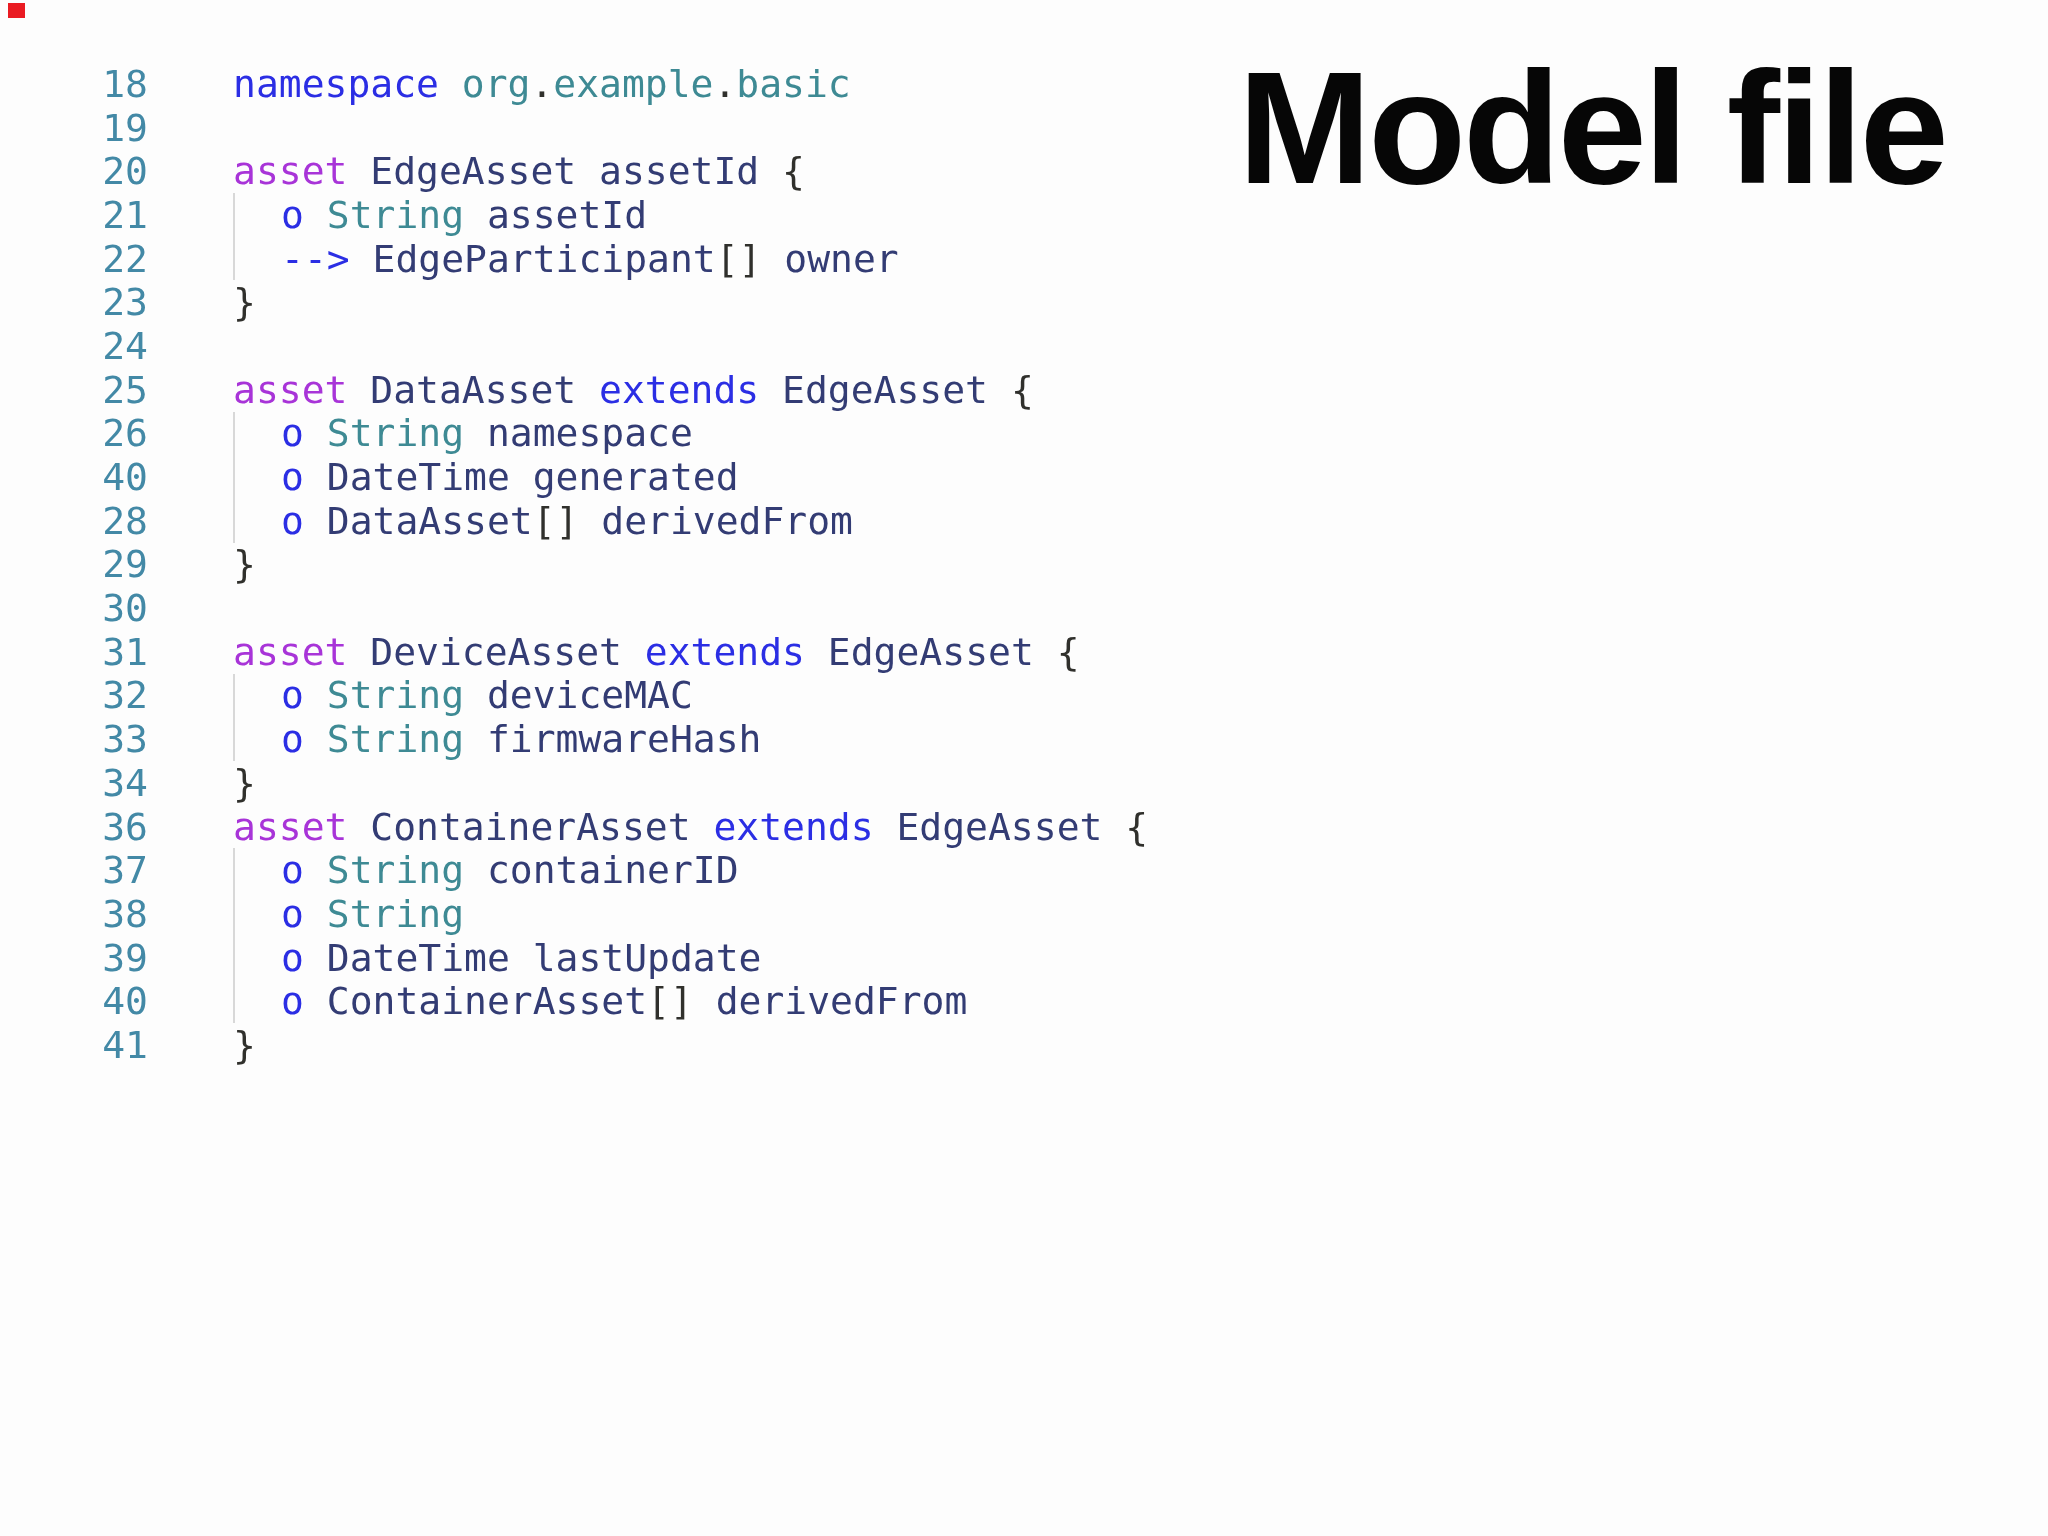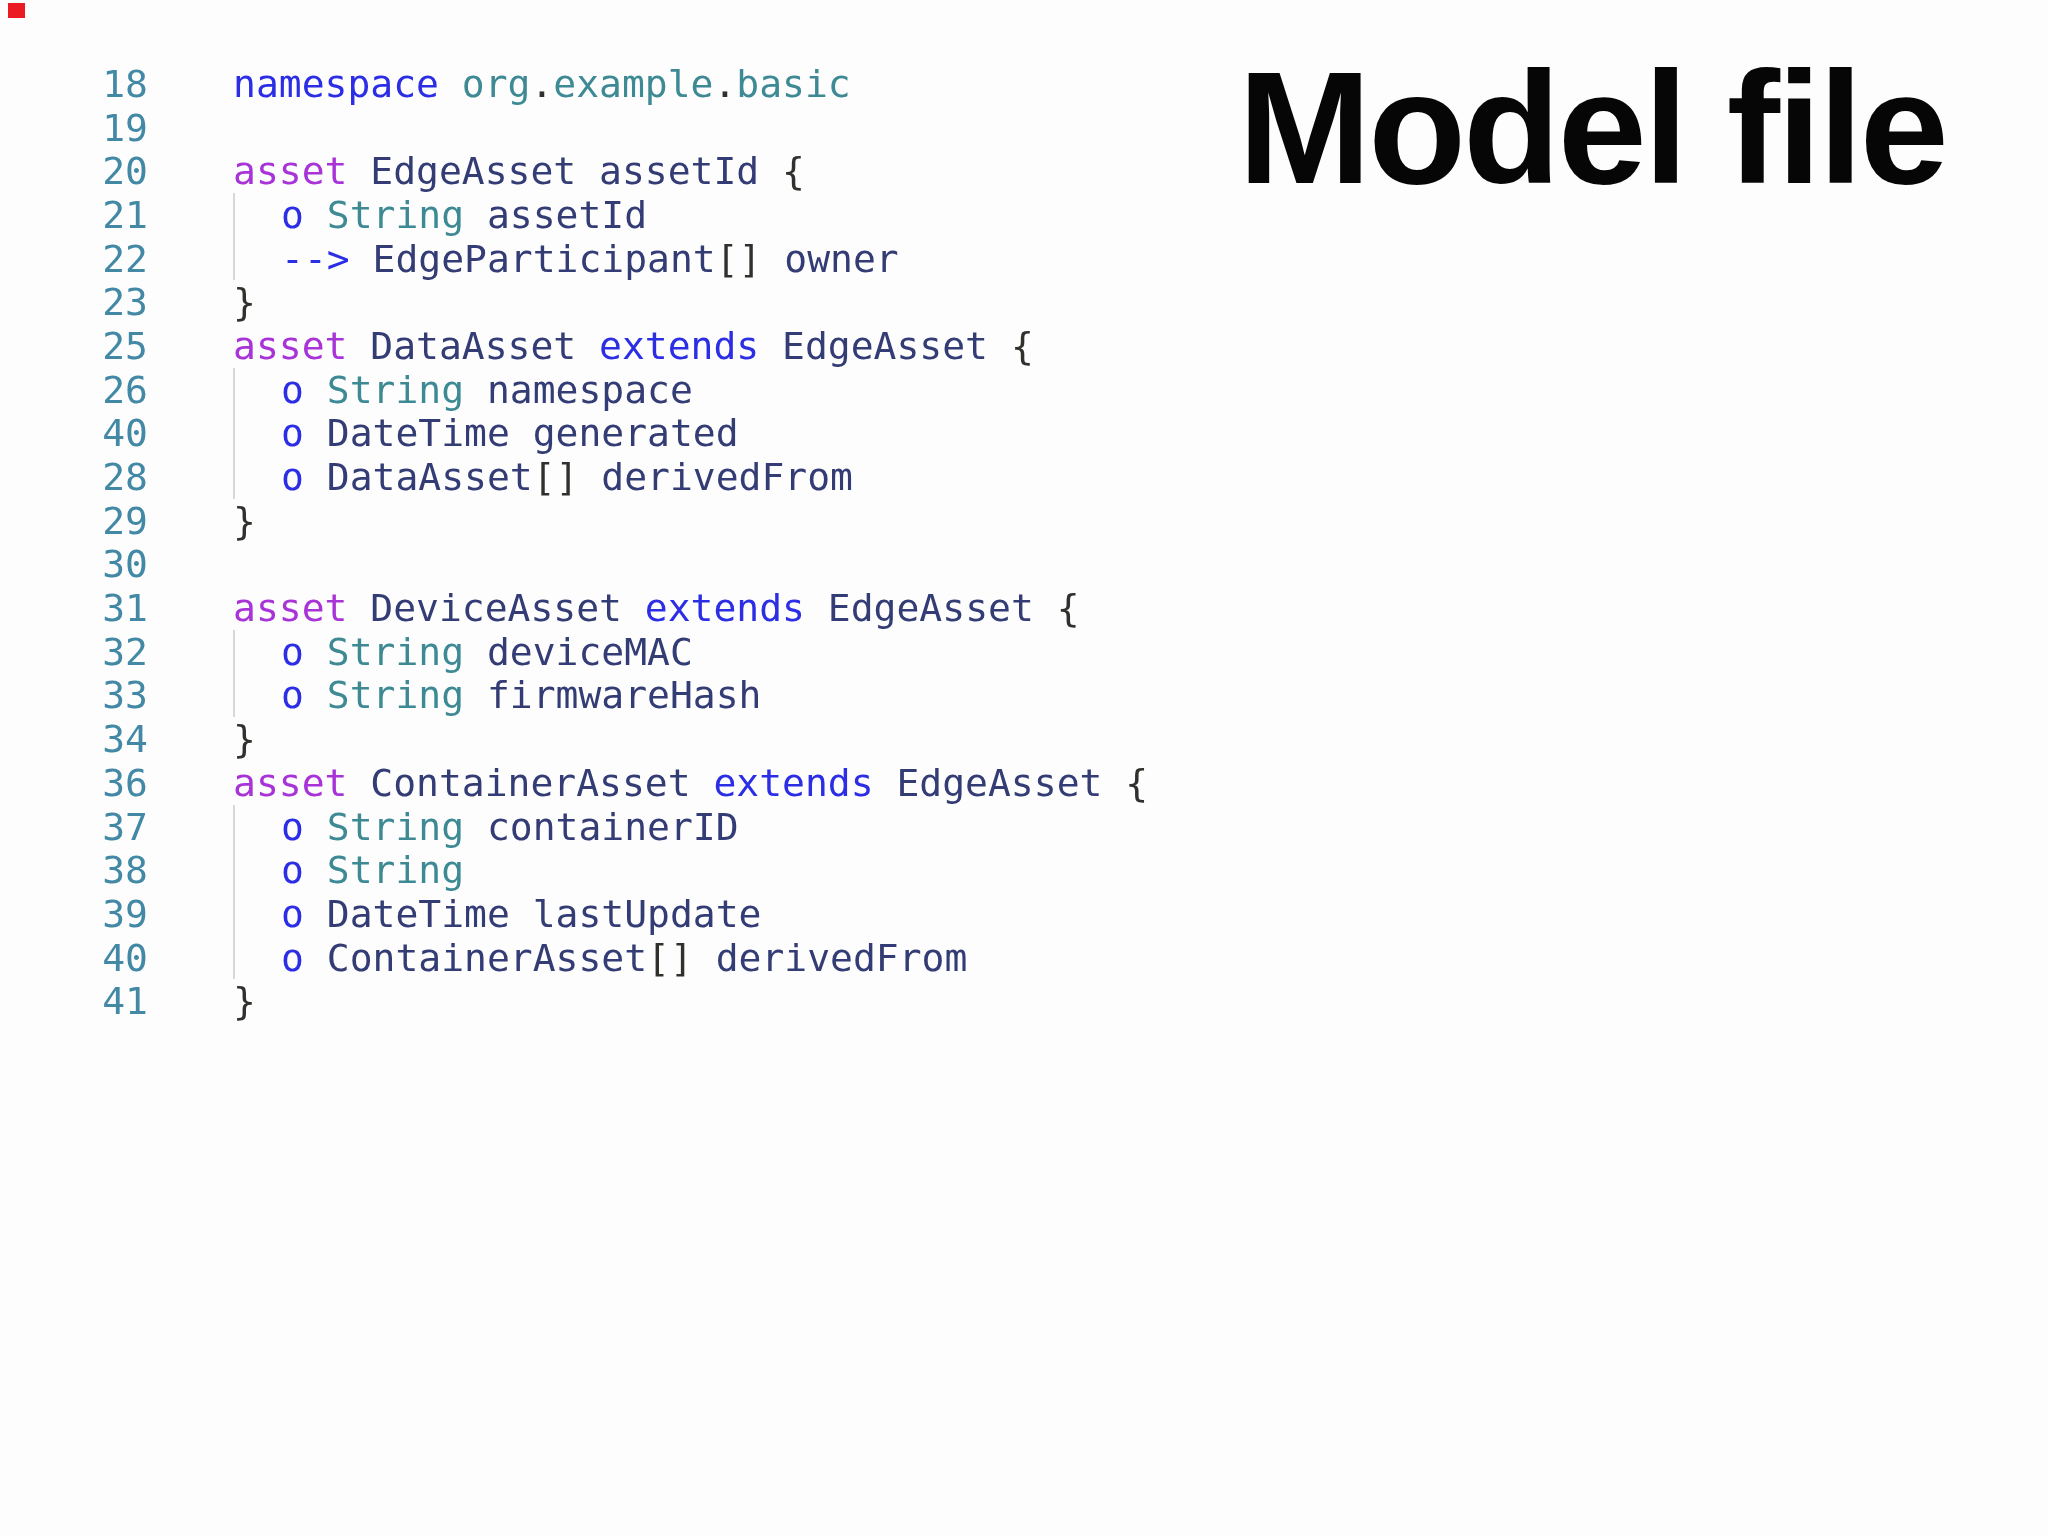--- a/index.html
+++ b/index.html
@@ -113,20 +113,26 @@
           <div class="toks"><span class="tk kw">--&gt; </span><span class="tk ident">EdgeParticipant</span><span class="tk punct">[] </span><span class="tk ident">owner</span></div>
         </div>
       </div>
       <div class="line">
         <div class="ln">23</div>
         <div class="codecol">
           <div class="toks"><span class="tk punct">}</span></div>
         </div>
       </div>
       <div class="line">
+        <div class="ln">24</div>
+        <div class="codecol">
+          <div class="toks"></div>
+        </div>
+      </div>
+      <div class="line">
         <div class="ln">25</div>
         <div class="codecol">
           <div class="toks"><span class="tk asset">asset </span><span class="tk ident">DataAsset </span><span class="tk kw">extends </span><span class="tk ident">EdgeAsset </span><span class="tk punct">{</span></div>
         </div>
       </div>
       <div class="line">
         <div class="ln">26</div>
         <div class="codecol">
           <div class="guide"></div>
           <div class="toks"><span class="tk kw">o </span><span class="tk teal">String </span><span class="tk ident">namespace</span></div>

